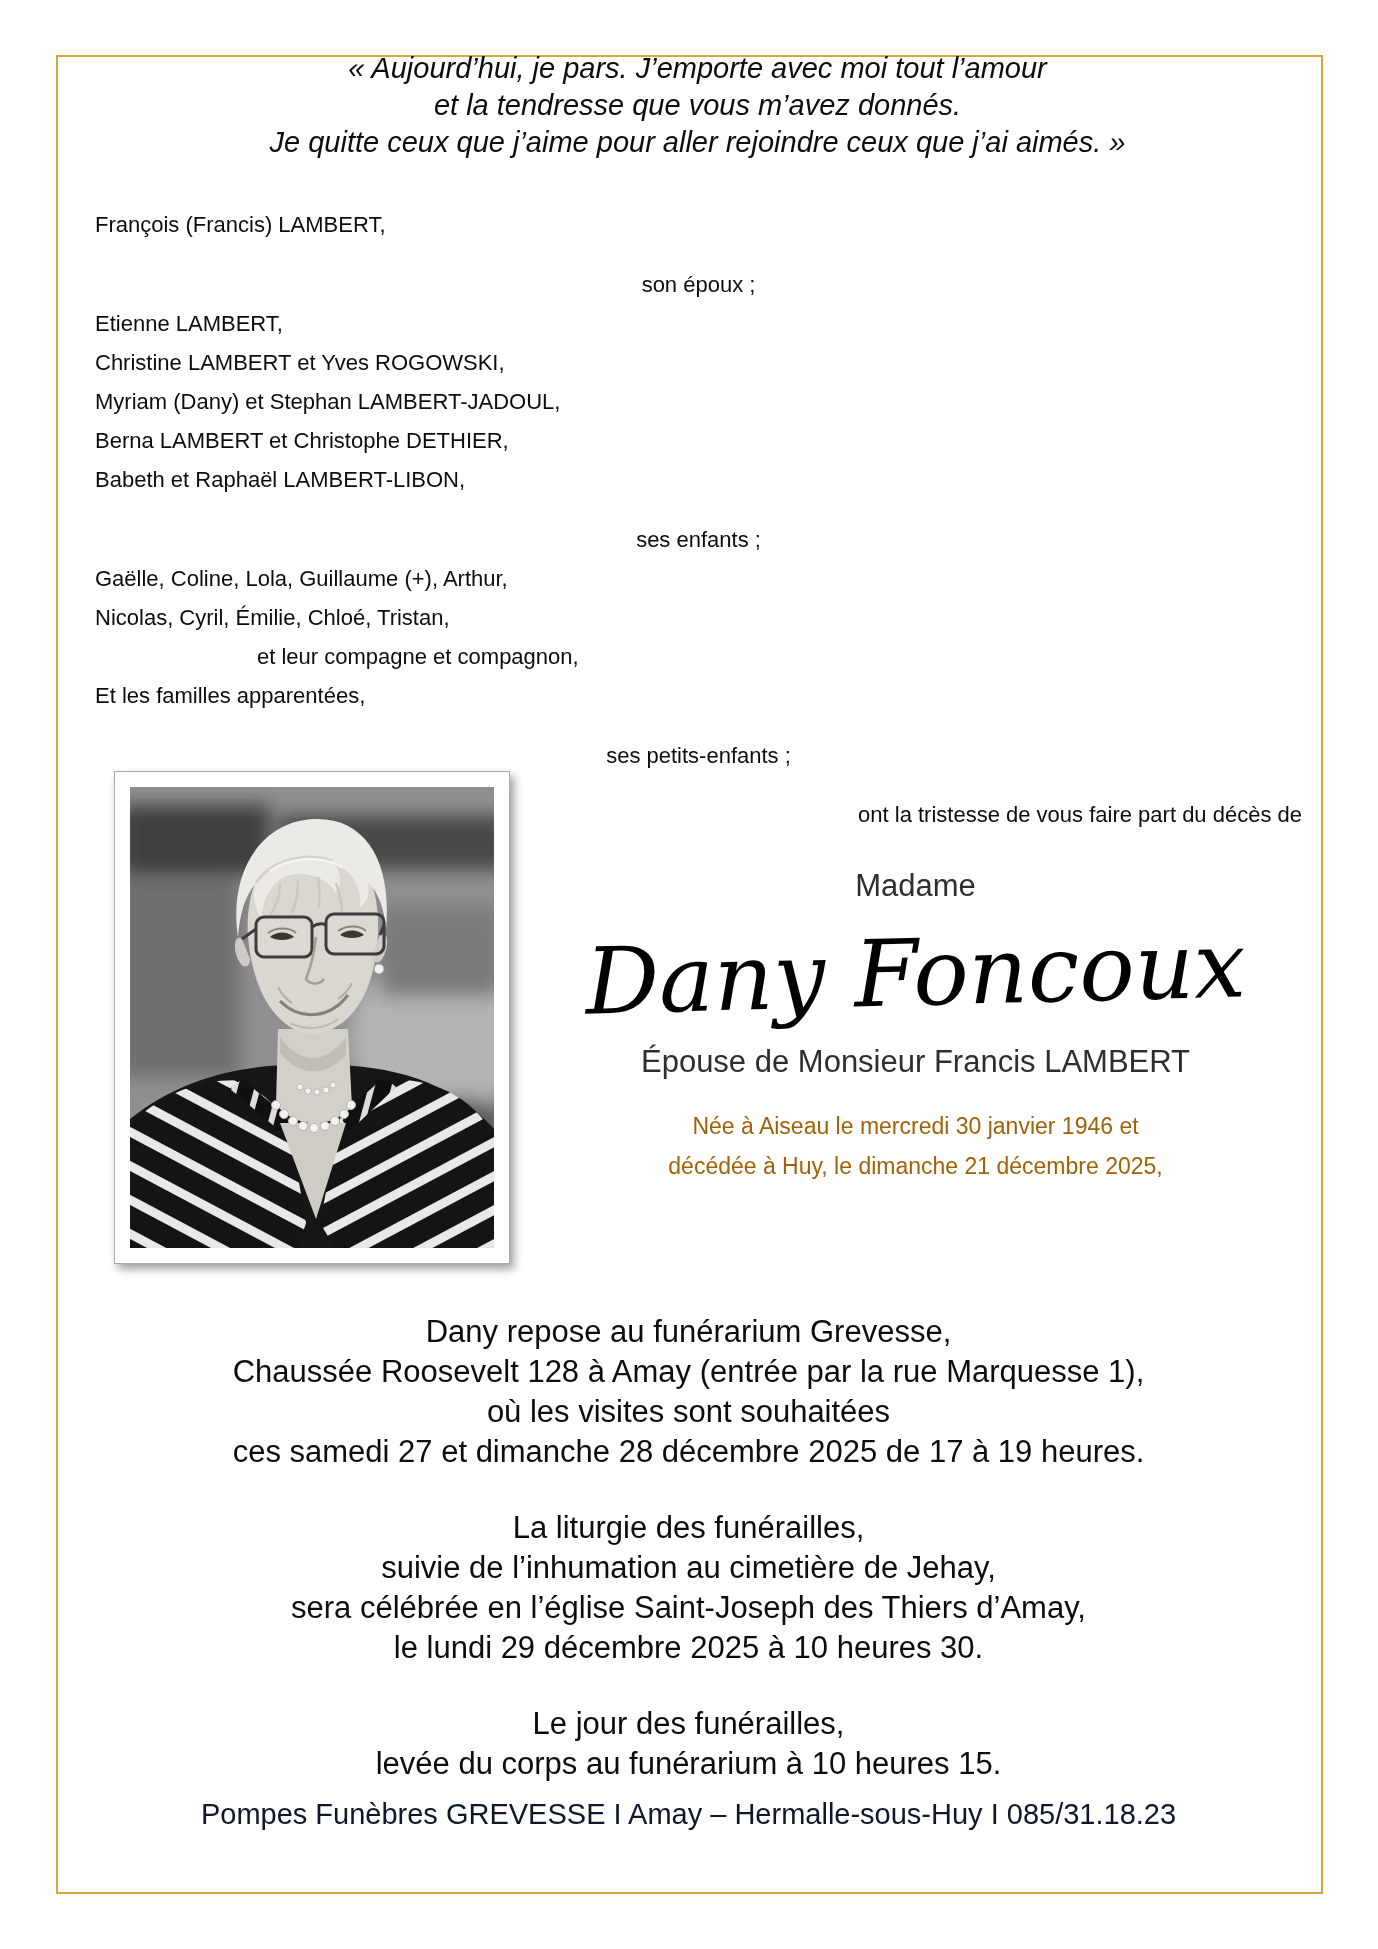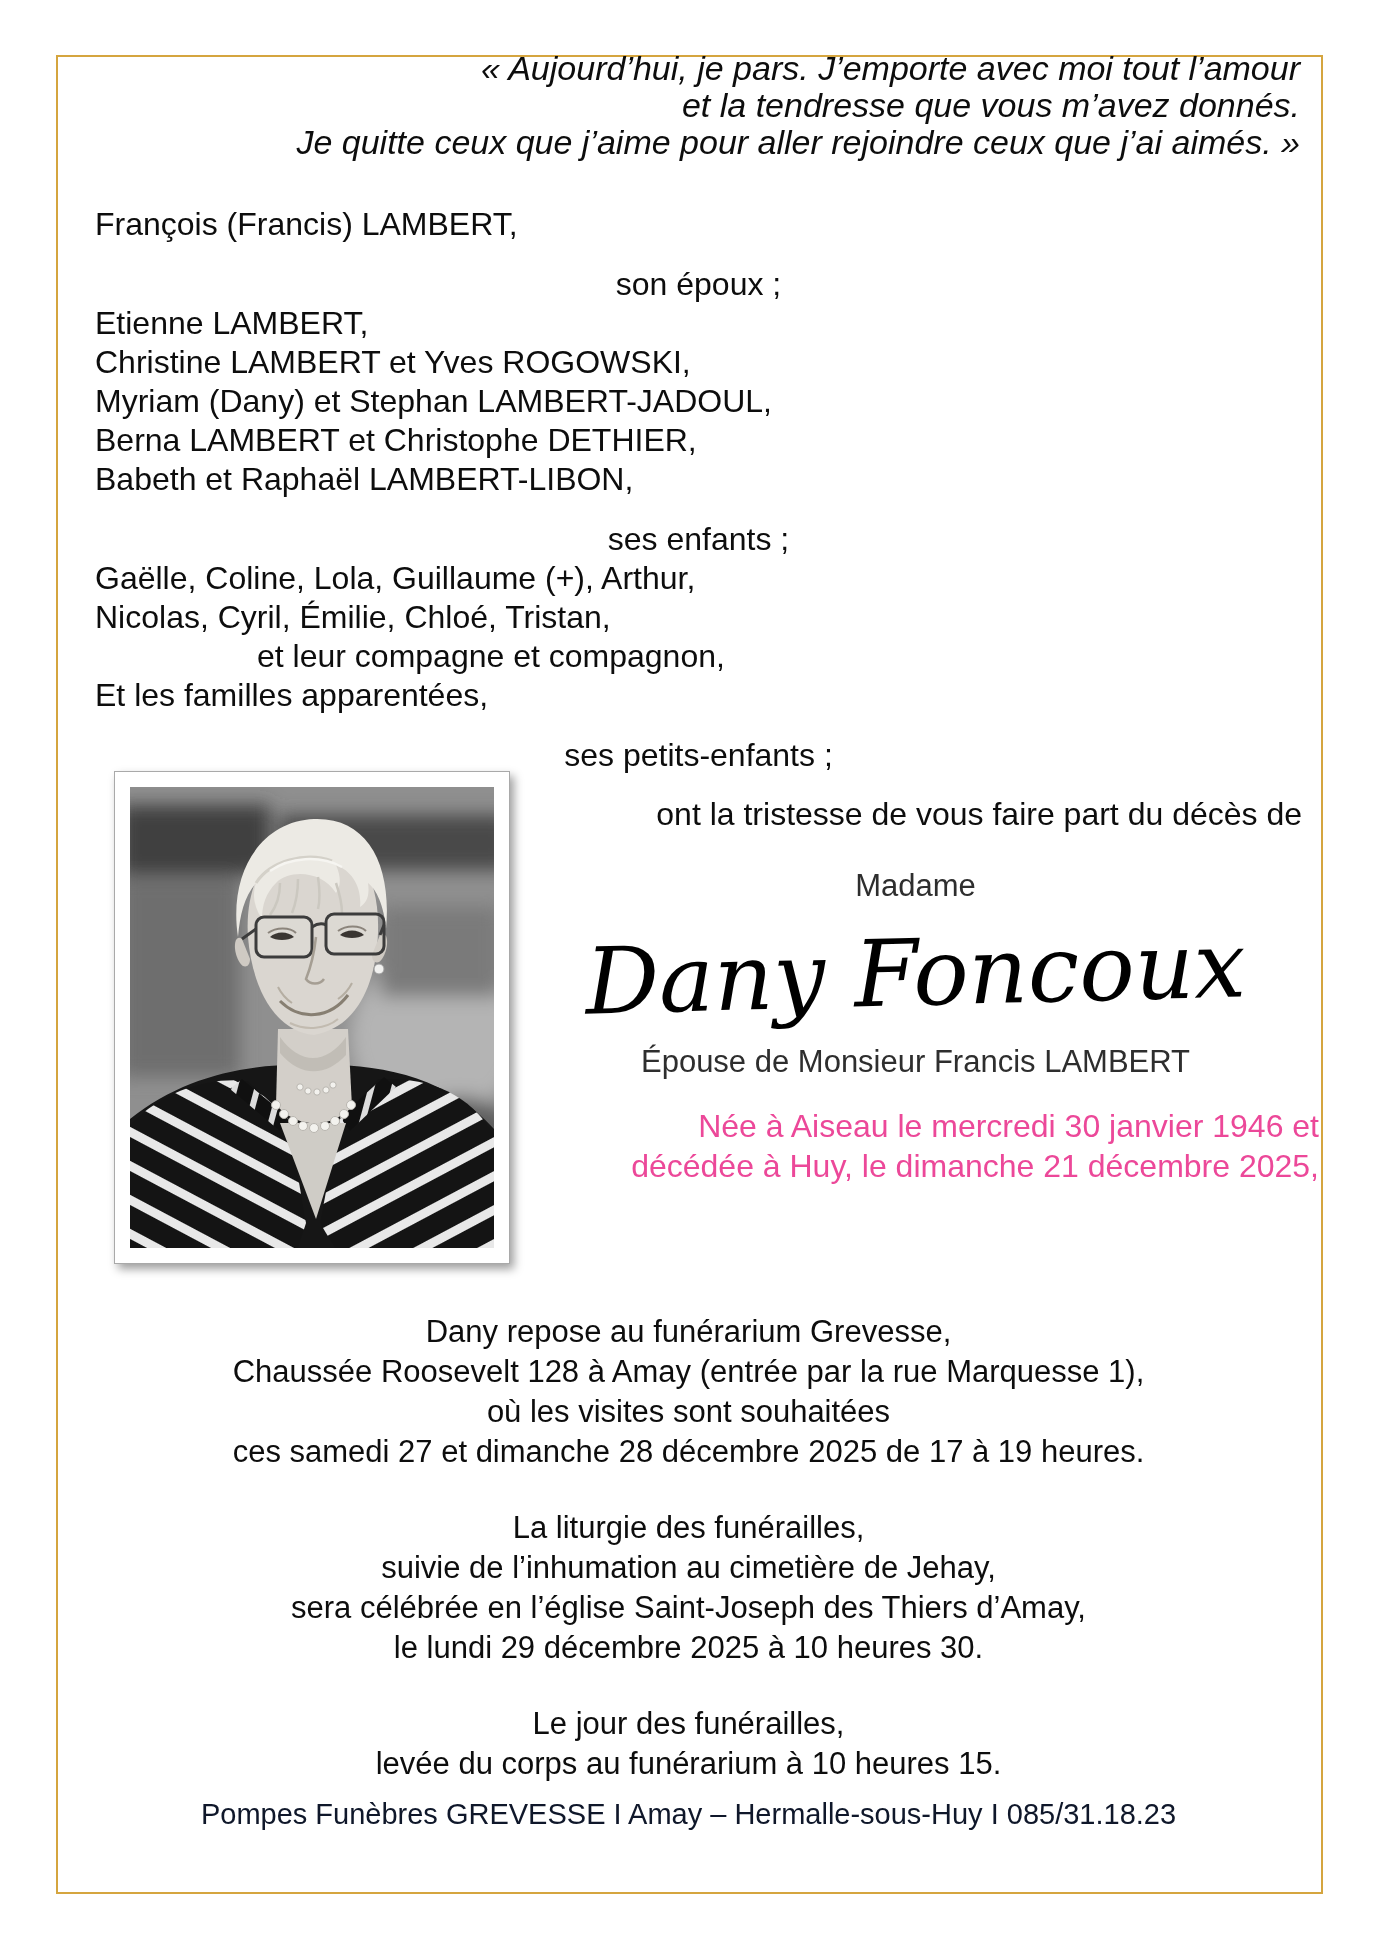--- a/index.html
+++ b/index.html
@@ -14,29 +14,29 @@
   .gold-frame{
     position:absolute;
     left:56px;top:55px;
     width:1263px;height:1835px;
     border:2px solid #d5a53f;
     pointer-events:none;
   }
   .quote{
     position:absolute;
     top:50px;left:95px;right:78px;
-    text-align:right;
+    text-align:center;
     font-style:italic;
-    font-size:34px;line-height:37px;
+    font-size:29px;line-height:37px;
     color:#0d0d0d;
   }
   .family{
     position:absolute;
     top:205px;left:95px;right:76px;
-    font-size:32px;line-height:39px;
+    font-size:22px;line-height:39px;
     color:#0d0d0d;
   }
   .family .line{white-space:pre;}
   .family .role{text-align:center;margin-top:21px;}
   .family .indent{padding-left:162px;}
   .family .announce{text-align:right;margin-top:20px;}
   .photo-frame{
     position:absolute;
     left:114px;top:771px;
     width:396px;height:493px;
@@ -57,21 +57,21 @@
   .deceased .name{
     font-family:"DejaVu Serif", serif;
     font-style:italic;
     font-size:92px;
     line-height:120px;
     color:#000;
     transform:rotate(-1.5deg);
     margin-top:10px;
   }
   .deceased .spouse{font-size:31px;color:#2e2e2e;margin-top:10px;}
-  .deceased .birth{font-size:32px;line-height:40px;color:#ec4899;margin-top:26px;text-align:right;}
+  .deceased .birth{font-size:23px;line-height:40px;color:#a16207;margin-top:26px;}
   .notice{
     position:absolute;
     left:58px;top:1312px;
     width:1261px;
     text-align:center;
     font-size:31px;line-height:40px;
     color:#0d0d0d;
   }
   .notice .gap{height:36px;}
   .b{font-weight:normal;}

